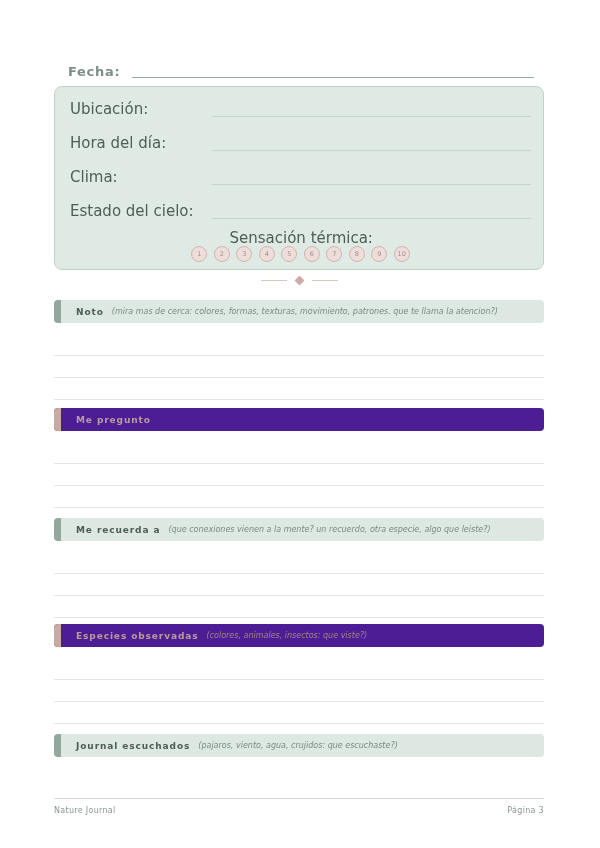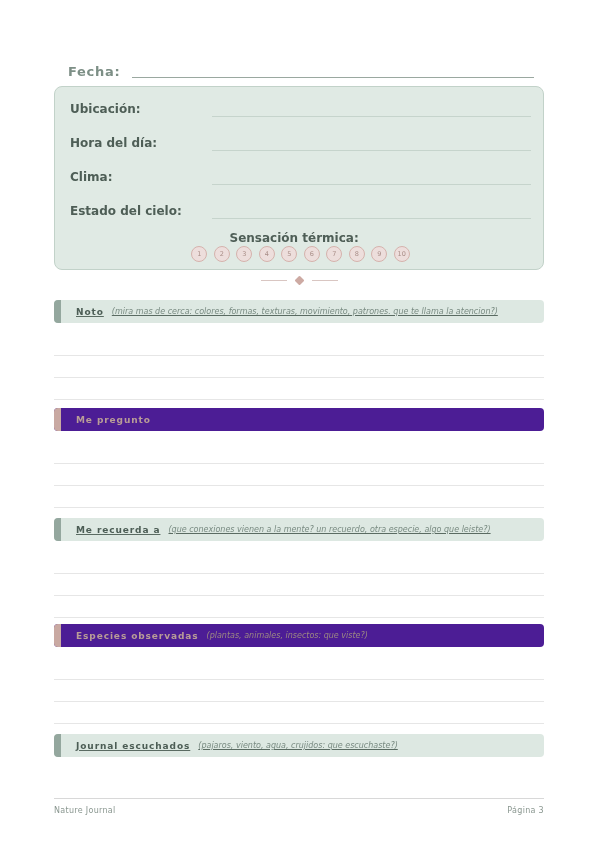--- a/index.html
+++ b/index.html
@@ -67,27 +67,26 @@
     display: flex;
     align-items: flex-end;
   }
   .meta-row.r0 { top: 10px; }
   .meta-row.r1 { top: 44px; }
   .meta-row.r2 { top: 78px; }
   .meta-row.r3 { top: 112px; }
   .meta-row.r4 { top: 144px; height: 24px; align-items: center; flex-direction: column; }
 
   .meta-label {
-    font-size: 12px;
+    font-size: 15px;
     color: #4e5e56;
     white-space: nowrap;
     line-height: 15px;
     width: 142px;
     flex: none;
-    font-weight: bold;
   }
   .meta-line {
     flex: 1;
     border-bottom: 1px solid #c6d4cc;
     height: 14px;
   }
 
   .scale {
     display: flex;
     align-items: center;
@@ -163,21 +162,21 @@
     letter-spacing: 0.9px;
     white-space: nowrap;
   }
   .band .hint {
     font-size: 8px;
     font-style: italic;
     margin-left: 8px;
     white-space: nowrap;
   }
 
-  .theme-green .band { background: #dde8e2; text-decoration: underline; }
+  .theme-green .band { background: #dde8e2; }
   .theme-green .band .accent { background: #94a79e; }
   .theme-green .band .title { color: #4c5d55; }
   .theme-green .band .hint { color: #788a81; }
 
   .theme-rose .band { background: #4c1d95; }
   .theme-rose .band .accent { background: #c9a9a2; }
   .theme-rose .band .title { color: #b99d97; }
   .theme-rose .band .hint { color: #9c8983; }
 
   .lines { margin-top: 11px; }
@@ -289,21 +288,21 @@
       <div class="wline"></div>
       <div class="wline"></div>
       <div class="wline"></div>
     </div>
   </div>
 
   <div class="section theme-rose" style="top:624px">
     <div class="band">
       <span class="accent"></span>
       <span class="title">Especies observadas</span>
-      <span class="hint">(plantas, animales, insectos: que viste?)</span>
+      <span class="hint">(colores, animales, insectos: que viste?)</span>
     </div>
     <div class="lines">
       <div class="wline"></div>
       <div class="wline"></div>
       <div class="wline"></div>
     </div>
   </div>
 
   <div class="section theme-green" style="top:734px">
     <div class="band">

